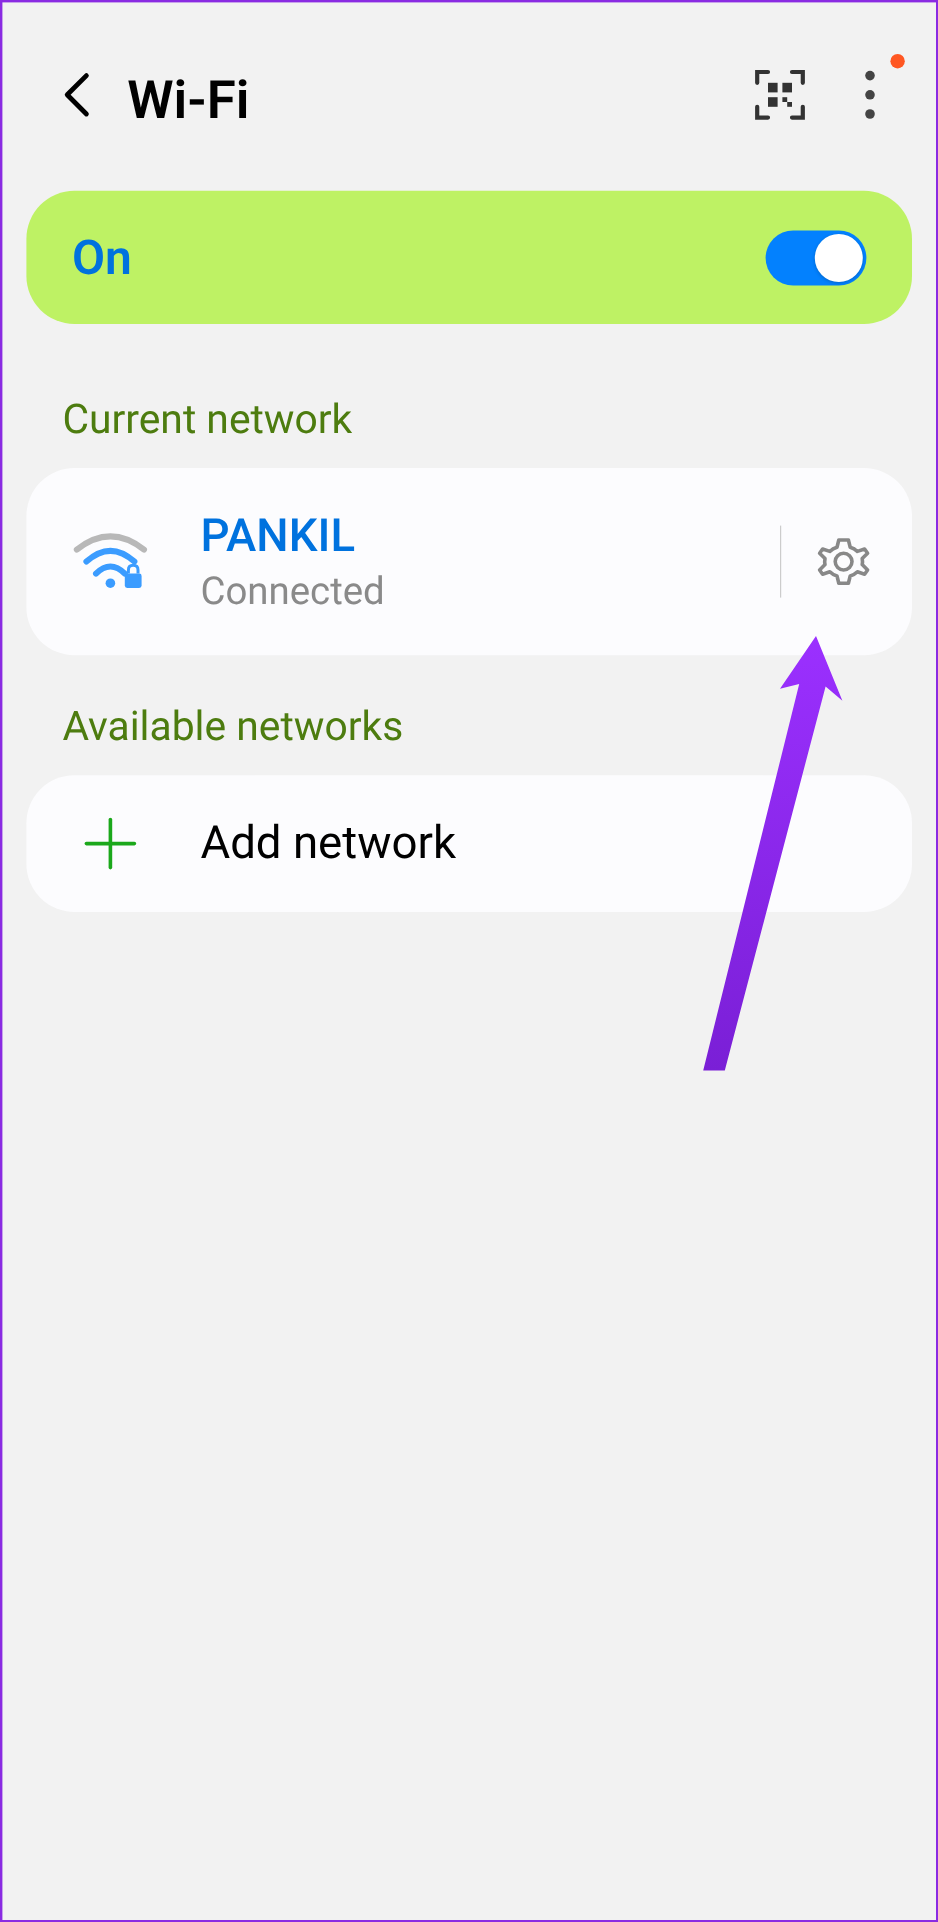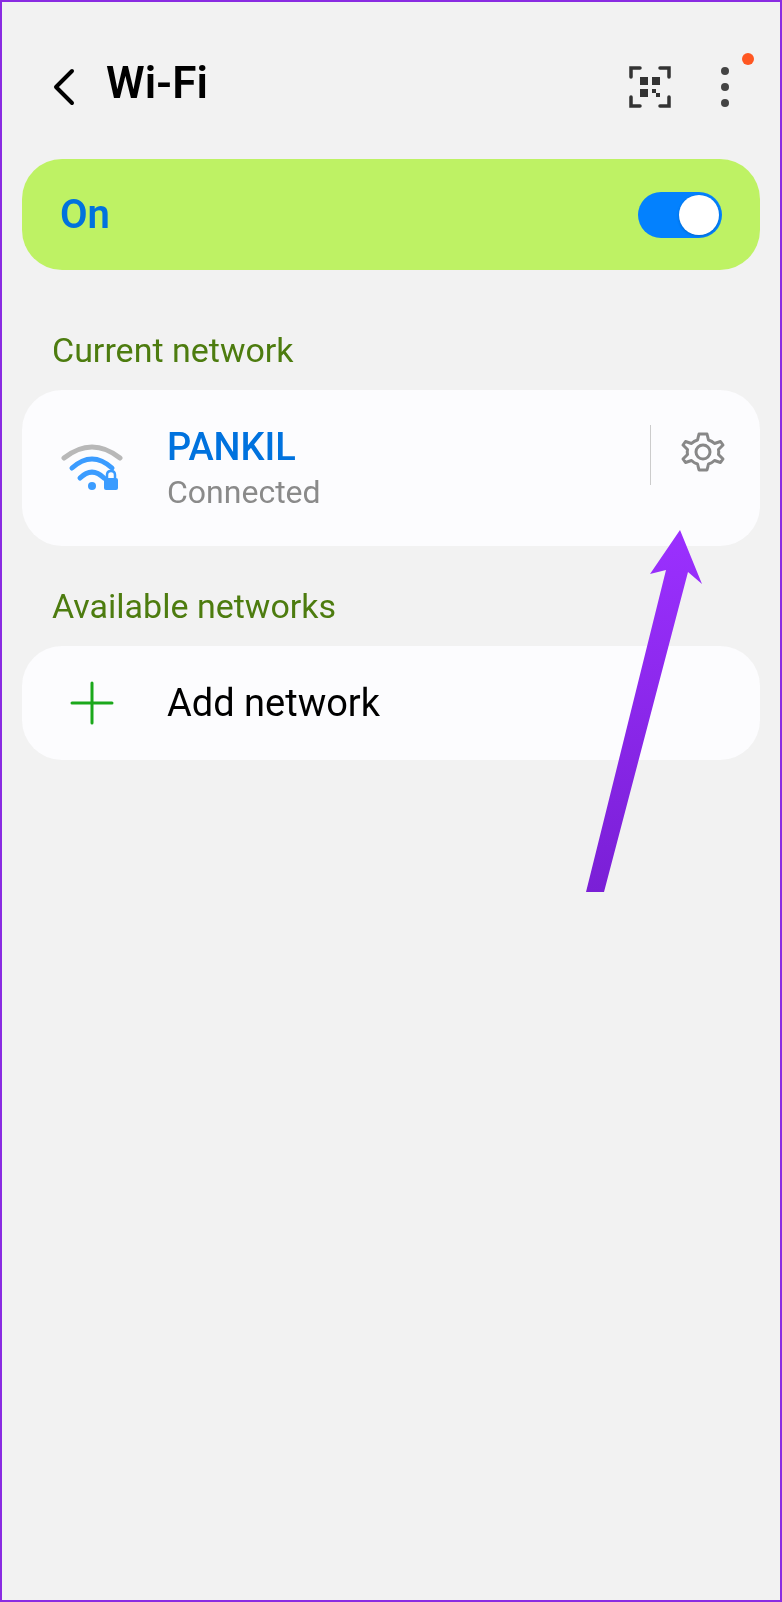--- a/index.html
+++ b/index.html
@@ -11,21 +11,21 @@
     body {
       width: 782px;
       height: 1602px;
       background: #f2f2f2;
       border: 2px solid #8a2be2;
       position: relative;
       overflow: hidden;
     }
     .header {
       display: flex;
-      align-items: flex-end;
+      align-items: flex-start;
       padding: 55px 40px 30px 40px;
       position: relative;
     }
     .back-btn {
       width: 44px;
       height: 44px;
       display: flex;
       align-items: center;
       justify-content: center;
       margin-right: 20px;
@@ -113,20 +113,21 @@
       padding-top: 40px;
     }
     .card {
       margin: 0 20px;
       background: #fcfcfe;
       border-radius: 40px;
       padding: 35px 30px;
     }
     .network-item {
       display: flex;
+      align-items: center;
       position: relative;
     }
     .wifi-icon-wrap {
       width: 80px;
       display: flex;
       align-items: center;
       justify-content: center;
       position: relative;
     }
     .network-info {

